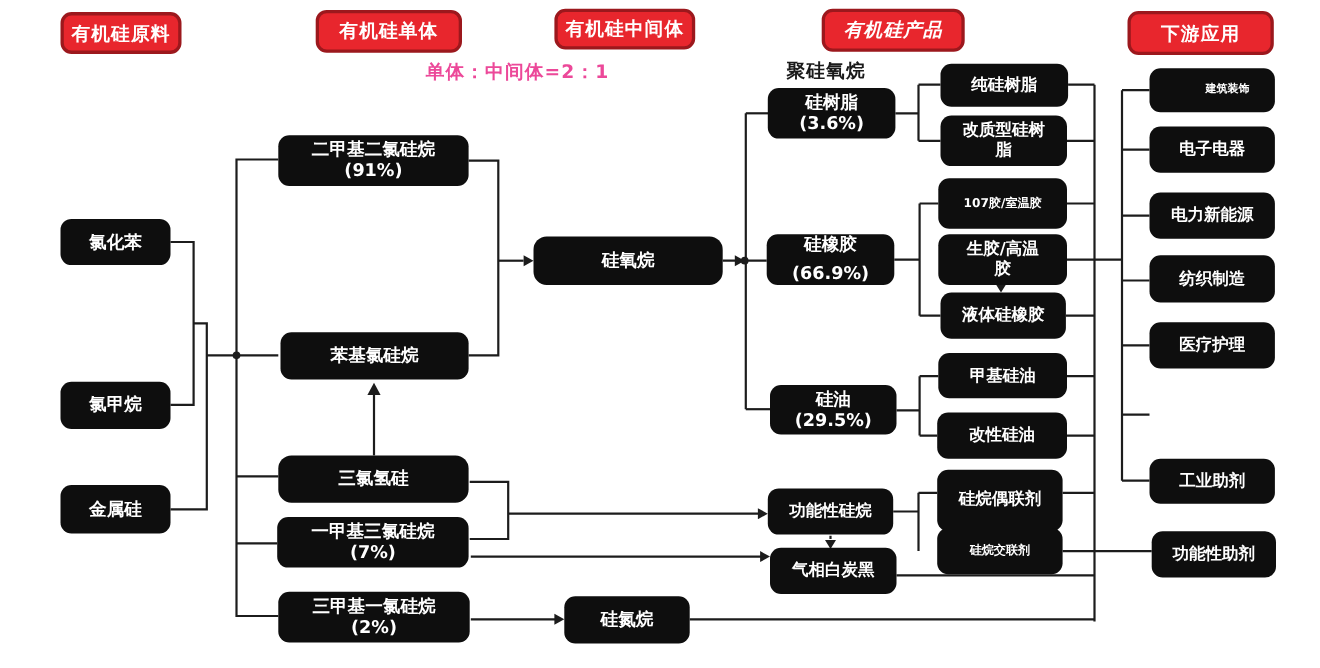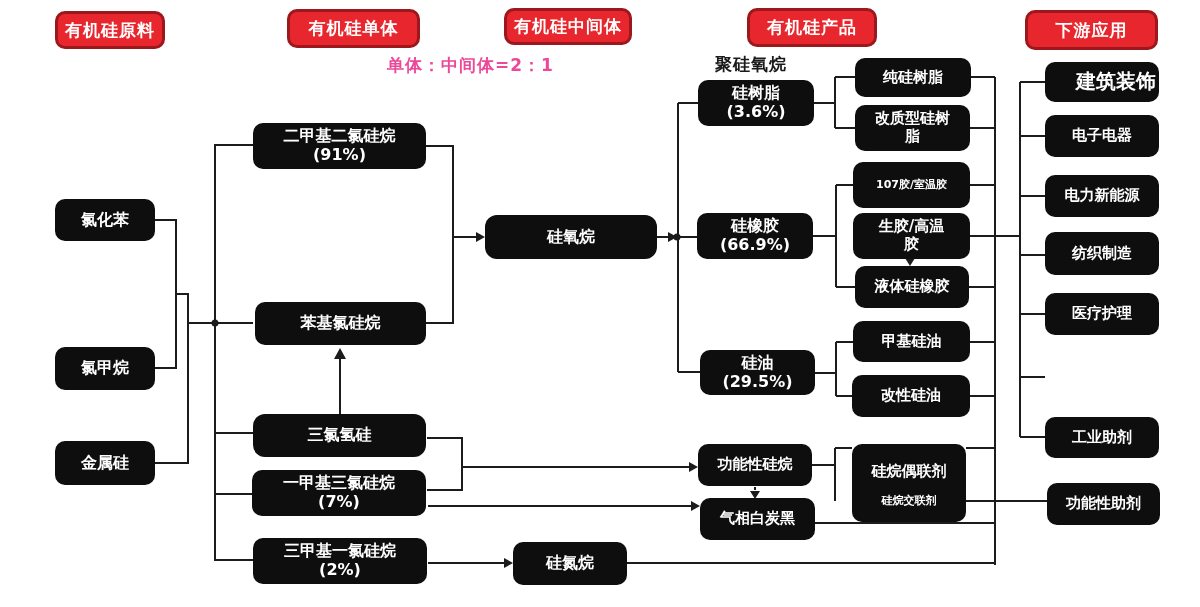--- a/index.html
+++ b/index.html
@@ -96,21 +96,21 @@
 
   <div class="hdr" style="left:55px;top:11px;width:110px;height:38px;">
       <span>有机硅原料</span>
     </div>
   <div class="hdr" style="left:287px;top:9px;width:133px;height:39px;">
       <span>有机硅单体</span>
     </div>
   <div class="hdr" style="left:504px;top:8px;width:128px;height:37px;">
       <span>有机硅中间体</span>
     </div>
-  <div class="hdr" style="left:747px;top:8px;width:130px;height:39px;">
+  <div class="hdr" style="left:747px;top:8px;width:130px;height:39px;font-style:italic;">
       <span>有机硅产品</span>
     </div>
   <div class="hdr" style="left:1025px;top:10px;width:133px;height:40px;">
       <span>下游应用</span>
     </div>
 
   <div class="annot-red" style="left:387px;top:54px;">单体：中间体=2：1</div>
   <div class="annot-black" style="left:715px;top:53px;">聚硅氧烷</div>
 
   <div class="node" style="left:55px;top:199px;width:100px;height:42px;">
@@ -146,21 +146,21 @@
       <span class="lbl">硅氧烷</span>
     </div>
   <div class="node" style="left:513px;top:542px;width:114px;height:43px;">
       <span class="lbl">硅氮烷</span>
     </div>
 
   <div class="node" style="left:698px;top:80px;width:116px;height:46px;">
     <span class="lbl">硅树脂</span>
     <span class="lbl">(3.6%)</span>
   </div>
-  <div class="node" style="left:697px;top:213px;width:116px;height:46px;">
+  <div class="node" style="left:697px;top:213px;width:116px;height:46px;justify-content:space-between;">
     <span class="lbl">硅橡胶</span>
     <span class="lbl">(66.9%)</span>
   </div>
   <div class="node" style="left:700px;top:350px;width:115px;height:45px;">
     <span class="lbl">硅油</span>
     <span class="lbl">(29.5%)</span>
   </div>
   <div class="node" style="left:698px;top:444px;width:114px;height:42px;font-size:15px;">
       <span class="lbl">功能性硅烷</span>
     </div>
@@ -182,28 +182,28 @@
     </div>
   <div class="node" style="left:855px;top:266px;width:114px;height:42px;font-size:15px;">
       <span class="lbl">液体硅橡胶</span>
     </div>
   <div class="node" style="left:853px;top:321px;width:117px;height:41px;font-size:15px;">
       <span class="lbl">甲基硅油</span>
     </div>
   <div class="node" style="left:852px;top:375px;width:118px;height:42px;font-size:15px;">
       <span class="lbl">改性硅油</span>
     </div>
-  <div class="node" style="left:852px;top:444px;width:114px;height:56px;font-size:15px;font-family:Liberation Serif, serif;">
+  <div class="node" style="left:852px;top:427px;width:114px;height:56px;font-size:15px;font-family:Liberation Serif, serif;">
       <span class="lbl">硅烷偶联剂</span>
     </div>
   <div class="node" style="left:852px;top:480px;width:114px;height:42px;font-size:11px;">
       <span class="lbl">硅烷交联剂</span>
     </div>
 
-  <div class="node" style="left:1045px;top:62px;width:114px;height:40px;font-size:20px;padding-left:28px;">
+  <div class="node" style="left:1045px;top:62px;width:114px;height:40px;font-size:10px;padding-left:28px;">
       <span class="lbl">建筑装饰</span>
     </div>
   <div class="node" style="left:1045px;top:115px;width:114px;height:42px;font-size:15px;">
       <span class="lbl">电子电器</span>
     </div>
   <div class="node" style="left:1045px;top:175px;width:114px;height:42px;font-size:15px;">
       <span class="lbl">电力新能源</span>
     </div>
   <div class="node" style="left:1045px;top:232px;width:114px;height:43px;font-size:15px;">
       <span class="lbl">纺织制造</span>

